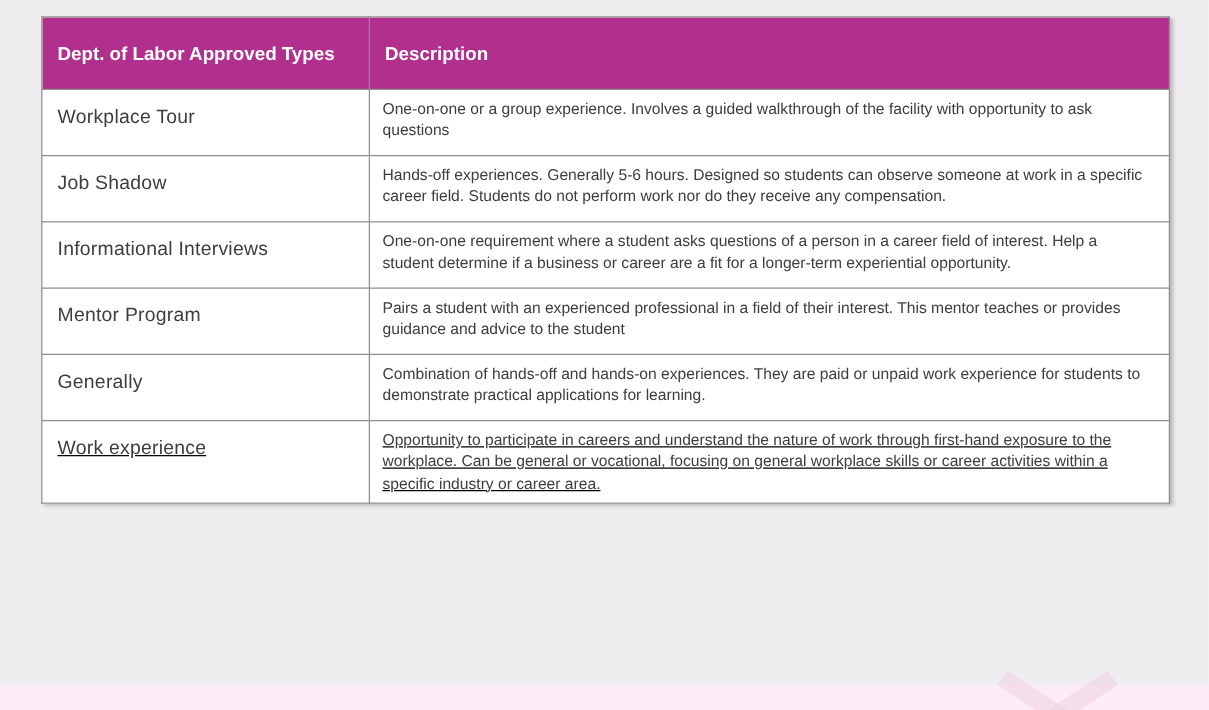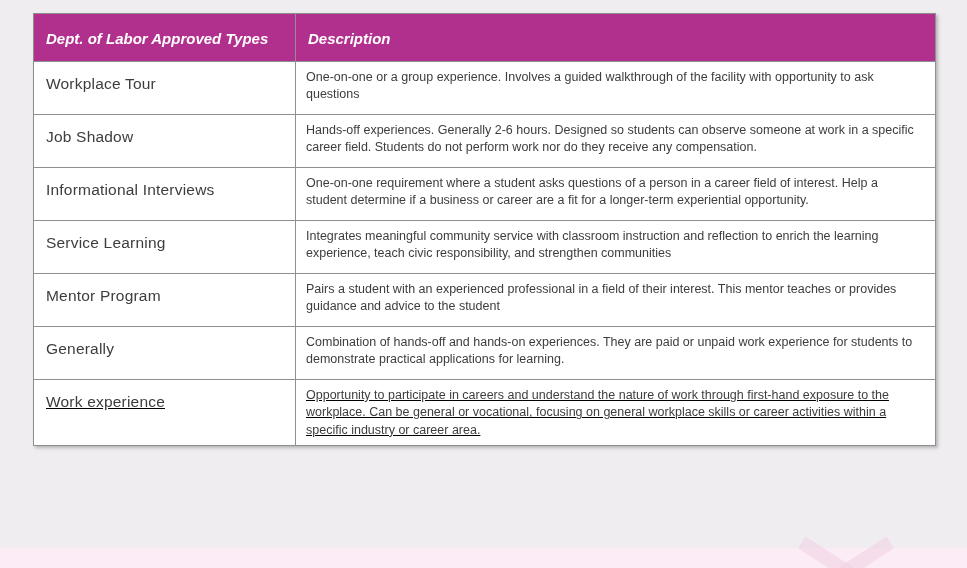--- a/index.html
+++ b/index.html
@@ -56,21 +56,21 @@
     table-layout: fixed;
     background: #ffffff;
     box-shadow: 2px 2px 3px rgba(110,110,110,0.45);
   }
   .dol-table th, .dol-table td {
     border: 1px solid var(--border);
     vertical-align: top;
   }
   .dol-table col.col-type { width: 262px; }
   .dol-table col.col-desc { width: 640px; }
-  .dol-table thead tr { height: 48px; font-style: italic; }
+  .dol-table thead tr { height: 58px; }
   .dol-table th {
     background: var(--header-bg);
     color: var(--header-text);
     font-size: 15px;
     font-weight: bold;
     text-align: left;
     padding: 12px 12px 10px 12px;
     vertical-align: middle;
   }
   .dol-table tbody tr { height: 53px; }
@@ -103,29 +103,25 @@
       <th>Description</th>
     </tr>
   </thead>
   <tbody>
       <tr>
         <td class="type-cell">Workplace Tour</td>
         <td class="desc-cell">One-on-one or a group experience. Involves a guided walkthrough of the facility with opportunity to ask questions</td>
       </tr>
       <tr>
         <td class="type-cell">Job Shadow</td>
-        <td class="desc-cell">Hands-off experiences. Generally 2-6 hours. Designed so students can observe someone at work in a specific career field. Students do not perform work nor do they receive any compensation.</td>
+        <td class="desc-cell">Hands-off experiences. Generally 5-6 hours. Designed so students can observe someone at work in a specific career field. Students do not perform work nor do they receive any compensation.</td>
       </tr>
       <tr>
         <td class="type-cell">Informational Interviews</td>
         <td class="desc-cell">One-on-one requirement where a student asks questions of a person in a career field of interest. Help a student determine if a business or career are a fit for a longer-term experiential opportunity.</td>
-      </tr>
-      <tr>
-        <td class="type-cell">Service Learning</td>
-        <td class="desc-cell">Integrates meaningful community service with classroom instruction and reflection to enrich the learning experience, teach civic responsibility, and strengthen communities</td>
       </tr>
       <tr>
         <td class="type-cell">Mentor Program</td>
         <td class="desc-cell">Pairs a student with an experienced professional in a field of their interest. This mentor teaches or provides guidance and advice to the student</td>
       </tr>
       <tr>
         <td class="type-cell">Generally</td>
         <td class="desc-cell">Combination of hands-off and hands-on experiences. They are paid or unpaid work experience for students to demonstrate practical applications for learning.</td>
       </tr>
       <tr>

